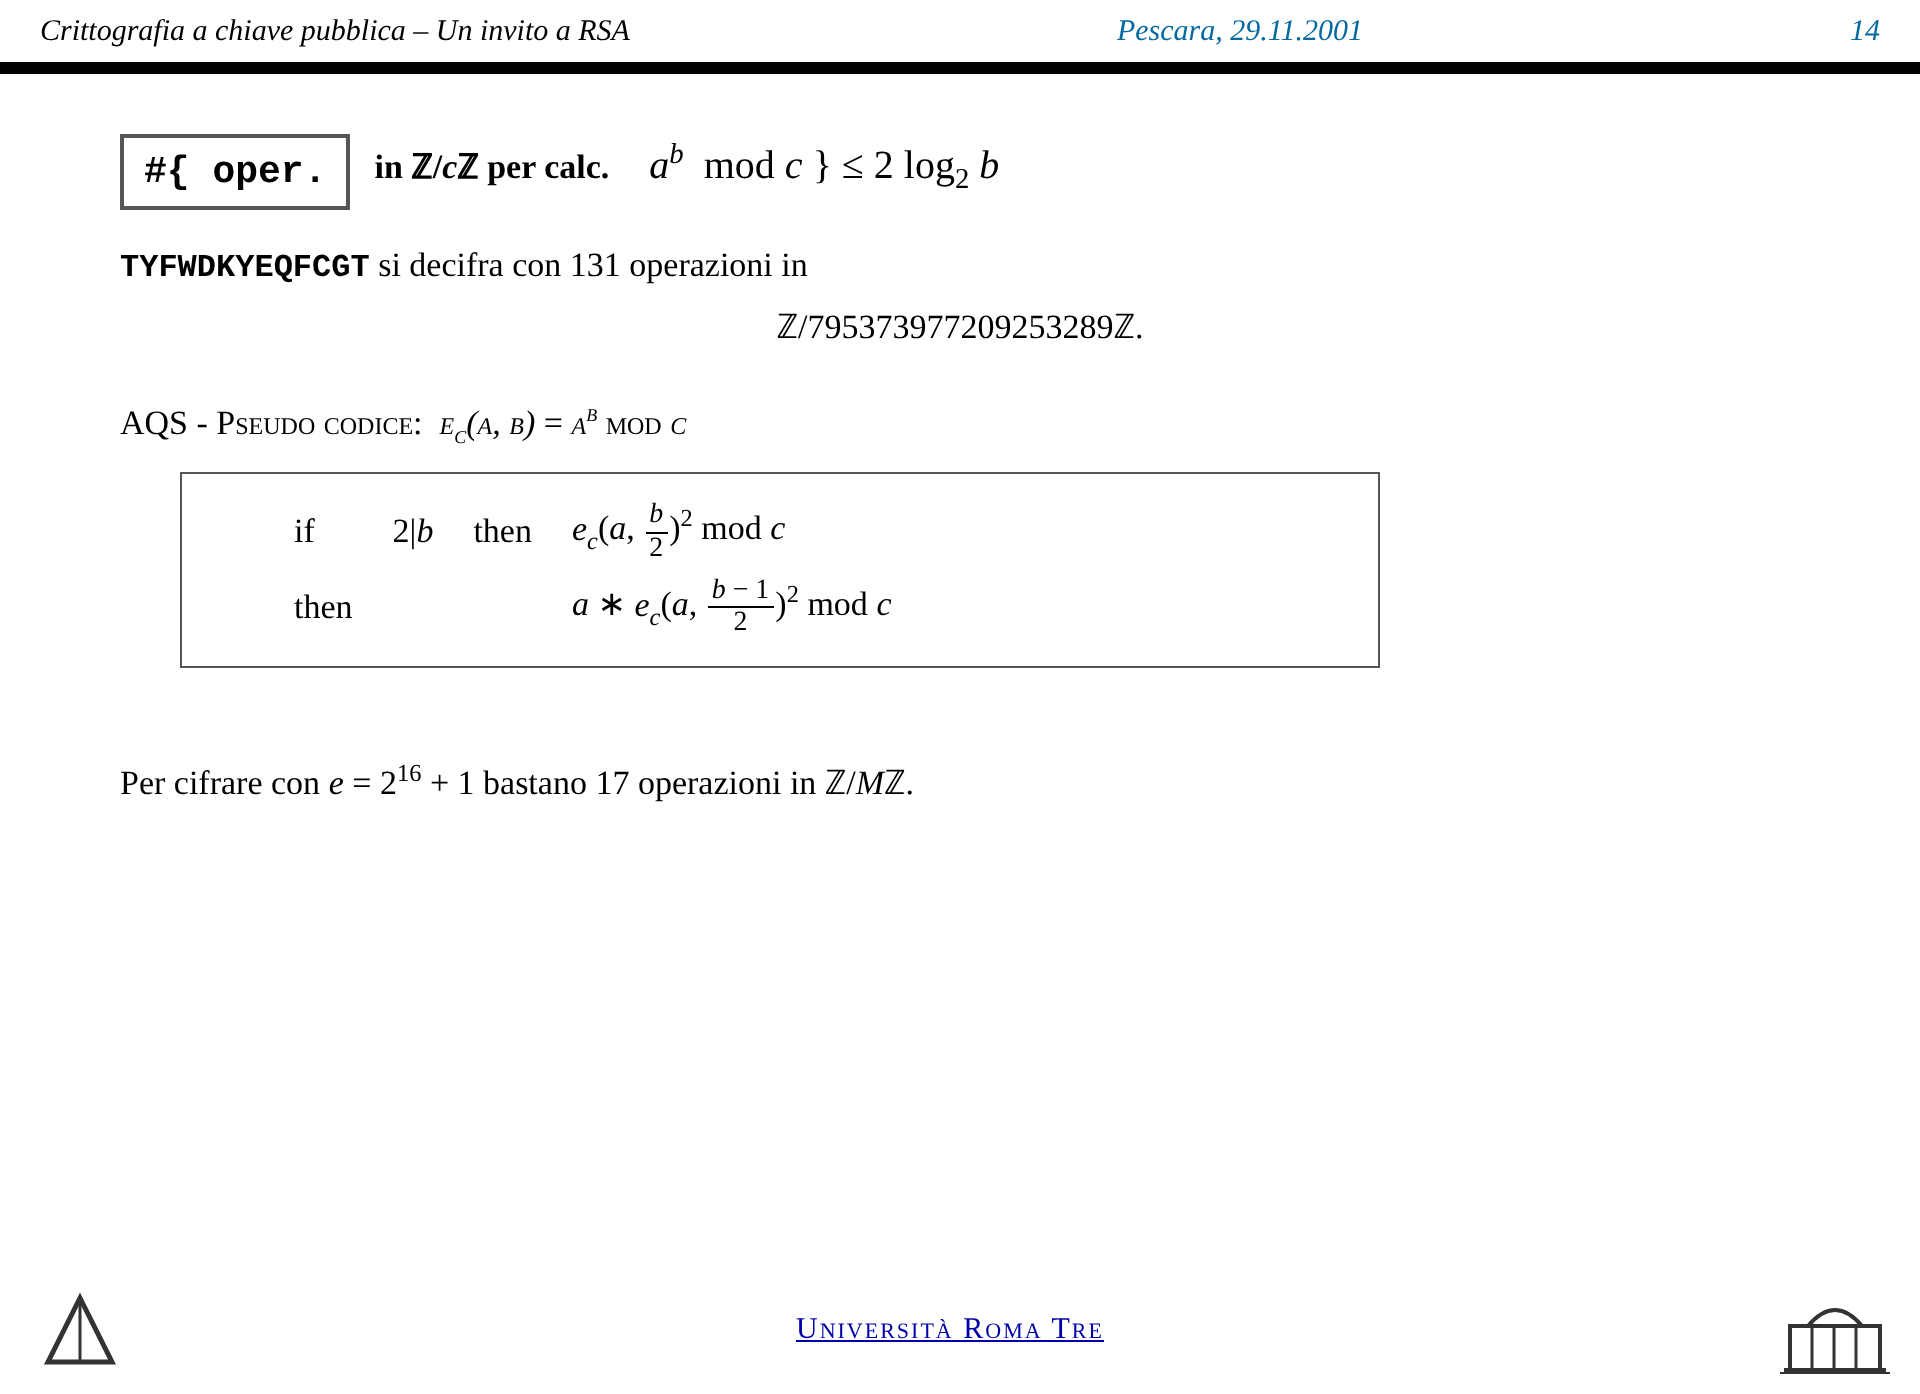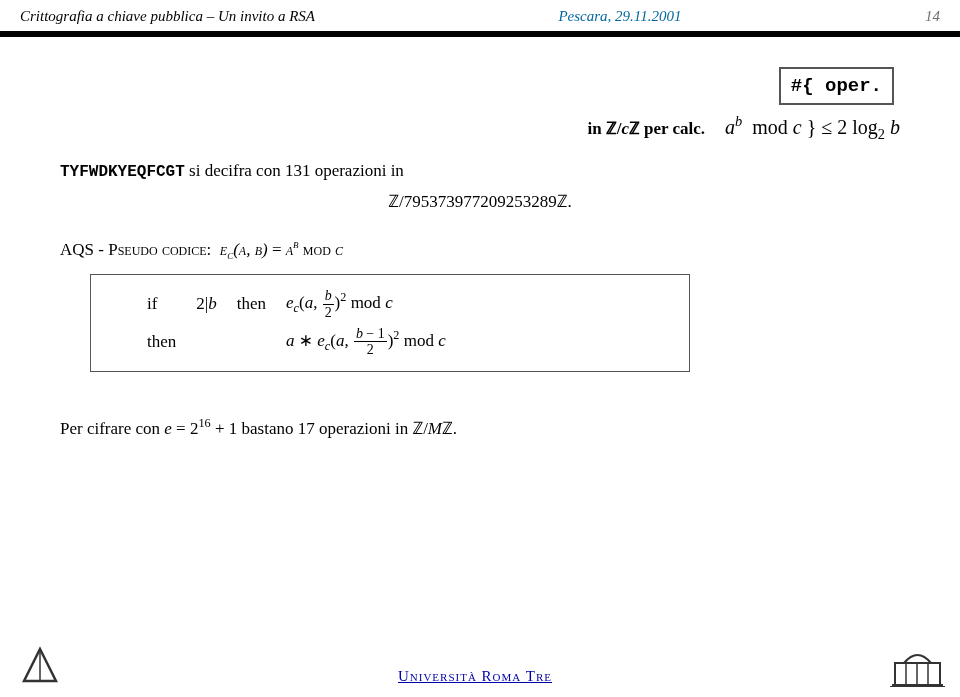--- a/index.html
+++ b/index.html
@@ -28,21 +28,21 @@
       font-style: italic;
       color: #000;
     }
 
     .header-center {
       color: #0369a1;
       font-style: italic;
     }
 
     .header-right {
-      color: #737373;
+      color: #0369a1;
     }
 
     
     .main-content {
       padding: 30px 60px 20px 60px;
       position: relative;
     }
 
     
     .hash-oper-box {
@@ -51,26 +51,25 @@
       padding: 2px 10px;
       font-size: 19px;
       font-weight: bold;
       font-family: 'Courier New', Courier, monospace;
       margin-right: 6px;
     }
 
     .formula-line {
       font-size: 20px;
       display: flex;
-      align-items: flex-end;
+      align-items: flex-start;
       flex-wrap: wrap;
       gap: 6px;
       margin-bottom: 18px;
       line-height: 1.6;
-      flex-direction: column;
     }
 
     .tyfwd-line {
       font-size: 17px;
       margin-bottom: 8px;
       font-family: 'Times New Roman', serif;
     }
 
     .tyfwd-code {
       font-family: Liberation Mono, monospace;
@@ -141,21 +140,21 @@
     .frac .den { padding: 0 2px; }
 
     
     .footer {
       position: absolute;
       bottom: 12px;
       left: 0;
       right: 0;
       display: flex;
       justify-content: space-between;
-      align-items: flex-end;
+      align-items: center;
       padding: 0 20px;
     }
 
     .footer-logo-left {
       width: 40px;
       height: 40px;
     }
 
     .footer-center {
       text-align: center;

